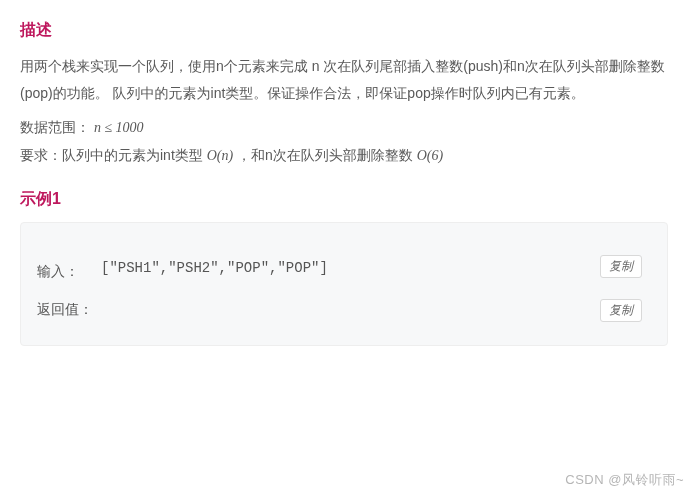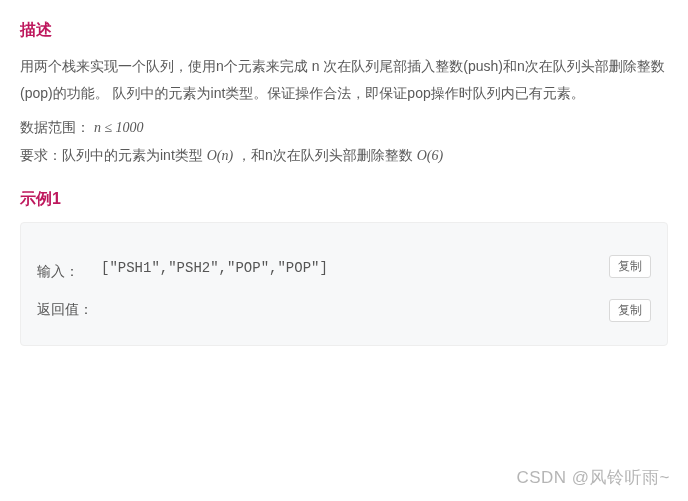--- a/index.html
+++ b/index.html
@@ -51,43 +51,44 @@
   }
   .row-content {
     flex: 1;
     font-family: Consolas, "Courier New", monospace;
     color: #555;
     white-space: pre-wrap;
     line-height: 1.7;
   }
   .copy-btn {
     position: absolute;
-    right: 0;
+    right: 9px;
     top: -2px;
     font-size: 12px;
     color: #666;
     background: #fff;
     border: 1px solid #d9d9d9;
     padding: 2px 8px;
     border-radius: 3px;
     cursor: pointer;
+    font-style: italic;
   }
   .explain-content {
     flex: 1;
     font-family: Consolas, "Courier New", monospace;
     color: #555;
     line-height: 1.8;
   }
   .explain-line { white-space: pre; }
   .watermark {
     position: fixed;
-    right: 18px;
+    right: 4px;
     bottom: 12px;
     color: rgba(120,120,120,0.55);
-    font-size: 17px;
+    font-size: 13px;
     letter-spacing: 0.5px;
   }
 </style>
 </head>
 <body>
 
 <div class="section-heading">描述</div>
 
 <div class="desc-text">用两个栈来实现一个队列，使用n个元素来完成 n 次在队列尾部插入整数(push)和n次在队列头部删除整数(pop)的功能。 队列中的元素为int类型。保证操作合法，即保证pop操作时队列内已有元素。</div>
 

